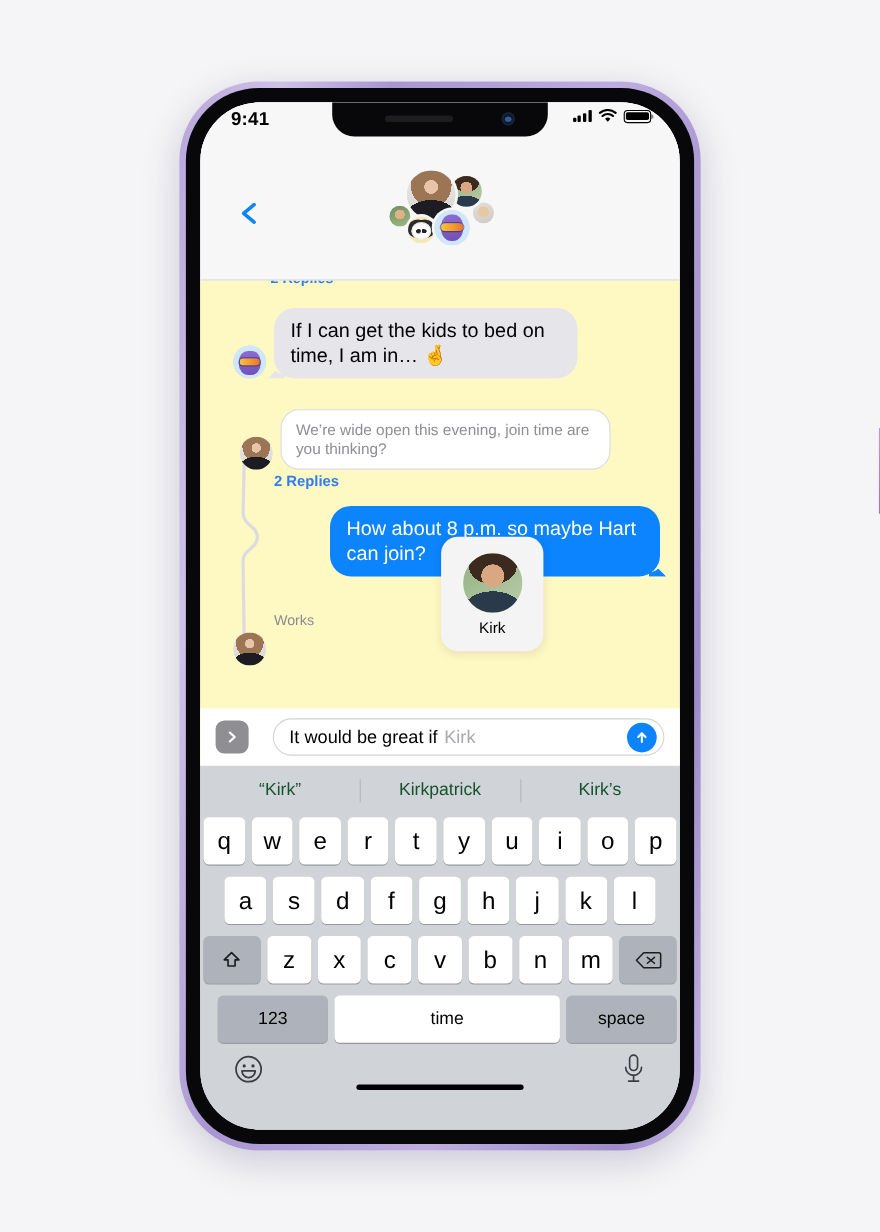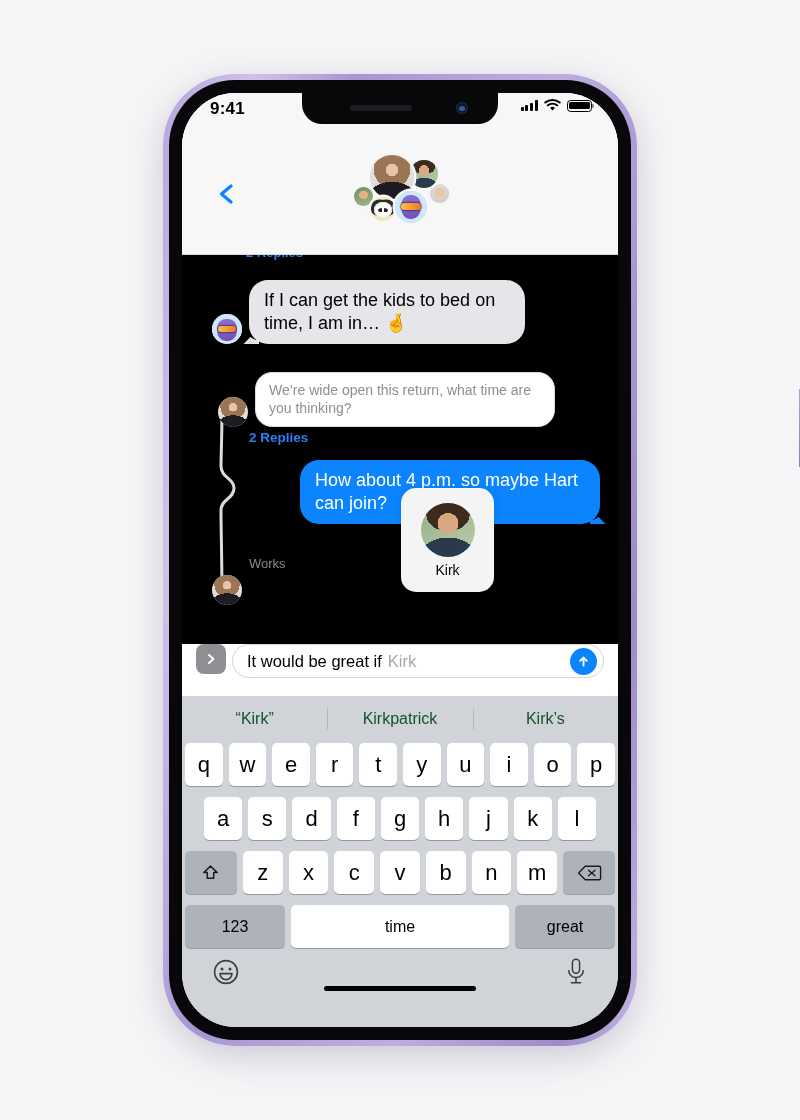--- a/index.html
+++ b/index.html
@@ -288,21 +288,21 @@
     font-size: 14px;
     margin-left: 2px;
   }
 
   
   .conversation {
     position: absolute;
     top: 161px;
     left: 0; right: 0;
     bottom: 331px;
-    background: #000000;
+    background: #fef9c3;
     overflow: hidden;
   }
 
   .clipped-replies {
     position: absolute;
     left: 64px;
     top: -9px;
     font-size: 13px;
     font-weight: bold;
     color: #2f7ef0;
@@ -425,24 +425,24 @@
   }
 
   
   .input-bar {
     position: absolute;
     left: 0; right: 0;
     bottom: 331px;
     height: 52px;
     background: #fff;
     display: flex;
-    align-items: flex-start;
+    align-items: center;
     padding: 0 14px;
     box-sizing: border-box;
-    gap: 6px;
+    gap: 22px;
     z-index: 15;
   }
   .apps-button {
     width: 30px; height: 30px;
     border-radius: 8px;
     background: #8e8e93;
     display: flex;
     align-items: center;
     justify-content: center;
     flex: 0 0 auto;
@@ -537,21 +537,21 @@
     box-shadow: 0 1px 0 rgba(0,0,0,0.28);
     cursor: pointer;
     user-select: none;
   }
   .key.dark {
     background: #aeb3bb;
     box-shadow: 0 1px 0 rgba(0,0,0,0.25);
   }
   .key.shift  { flex: 0 0 52px; }
   .key.bksp   { flex: 0 0 52px; }
-  .key.num    { flex: 0 0 100px; font-size: 16px; }
+  .key.num    { flex: 0 0 100px; font-size: 16px; margin-left: 13px; }
   .key.space  { flex: 1 1 auto; font-size: 16px; }
   .key.ret    { flex: 0 0 100px; font-size: 16px; }
   .krow.r3 .key.letter { flex: 1 1 0; }
 
   .kb-bottom {
     height: 52px;
     display: flex;
     align-items: center;
     justify-content: space-between;
     padding: 0 30px;
@@ -651,27 +651,27 @@
           <div class="row-avatar">
             <div class="memoji-purple"></div>
           </div>
           <div class="bubble bubble-gray" style="width:276px;">If I can get the kids to bed on time, I am in… 🤞</div>
         </div>
 
         <div class="row msg2">
           <div class="row-avatar">
             <div class="ph-woman"></div>
           </div>
-          <div class="bubble bubble-outline" style="width:301px;">We’re wide open this return, what time are you thinking?</div>
+          <div class="bubble bubble-outline" style="width:301px;">We’re wide open this evening, join time are you thinking?</div>
         </div>
 
         <div class="replies-link">2 Replies</div>
 
         <div class="msg3">
-          <div class="bubble bubble-blue" style="width:303px;">How about 4 p.m. so maybe Hart can join?</div>
+          <div class="bubble bubble-blue" style="width:303px;">How about 8 p.m. so maybe Hart can join?</div>
         </div>
 
         <div class="sender-name">Works</div>
 
         <div class="row msg4">
           <div class="row-avatar">
             <div class="ph-woman"></div>
           </div>
         </div>
 
@@ -752,21 +752,21 @@
               <path d="M8.2 2.2 H22 a1.6 1.6 0 0 1 1.6 1.6 V14.2 a1.6 1.6 0 0 1 -1.6 1.6 H8.2 L1.6 9 Z" fill="none" stroke="#1c1c1e" stroke-width="1.4" stroke-linejoin="round"></path>
               <line x1="11.5" y1="6.3" x2="18" y2="11.7" stroke="#1c1c1e" stroke-width="1.4" stroke-linecap="round"></line>
               <line x1="18" y1="6.3" x2="11.5" y2="11.7" stroke="#1c1c1e" stroke-width="1.4" stroke-linecap="round"></line>
             </svg>
           </div>
         </div>
 
         <div class="krow r4">
           <div class="key dark num">123</div>
           <div class="key space">time</div>
-          <div class="key dark ret">great</div>
+          <div class="key dark ret">space</div>
         </div>
 
         <div class="kb-bottom">
           <div class="kb-icon">
             <svg width="28" height="28" viewBox="0 0 28 28">
               <circle cx="14" cy="14" r="11.4" fill="none" stroke="#3c3c43" stroke-width="1.6"></circle>
               <circle cx="10" cy="11" r="1.5" fill="#3c3c43"></circle>
               <circle cx="18" cy="11" r="1.5" fill="#3c3c43"></circle>
               <path d="M8 15.6 H20 A6 6 0 0 1 8 15.6 Z" fill="none" stroke="#3c3c43" stroke-width="1.6" stroke-linejoin="round"></path>
             </svg>

